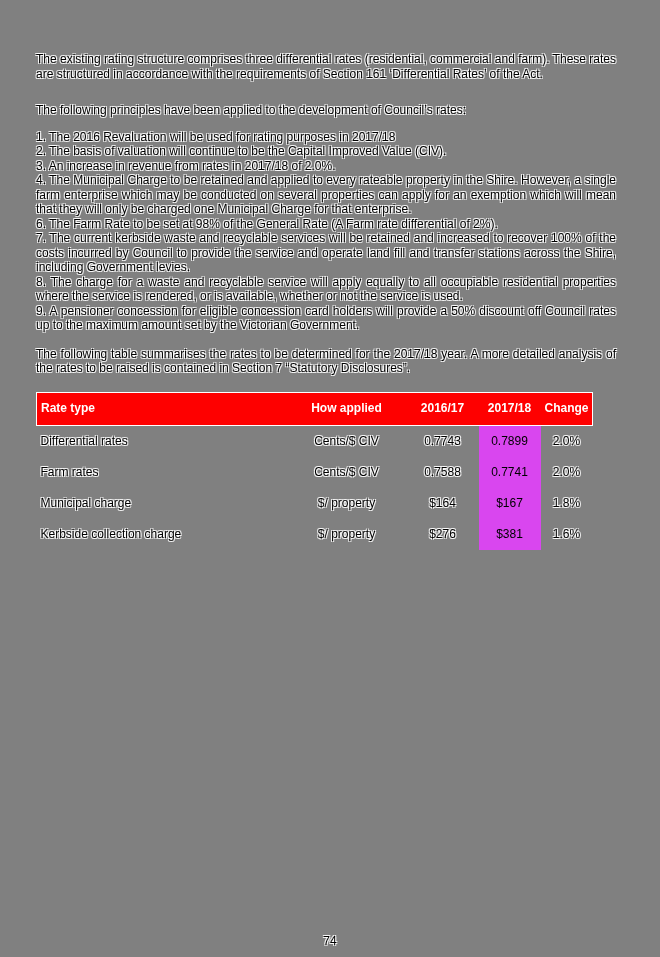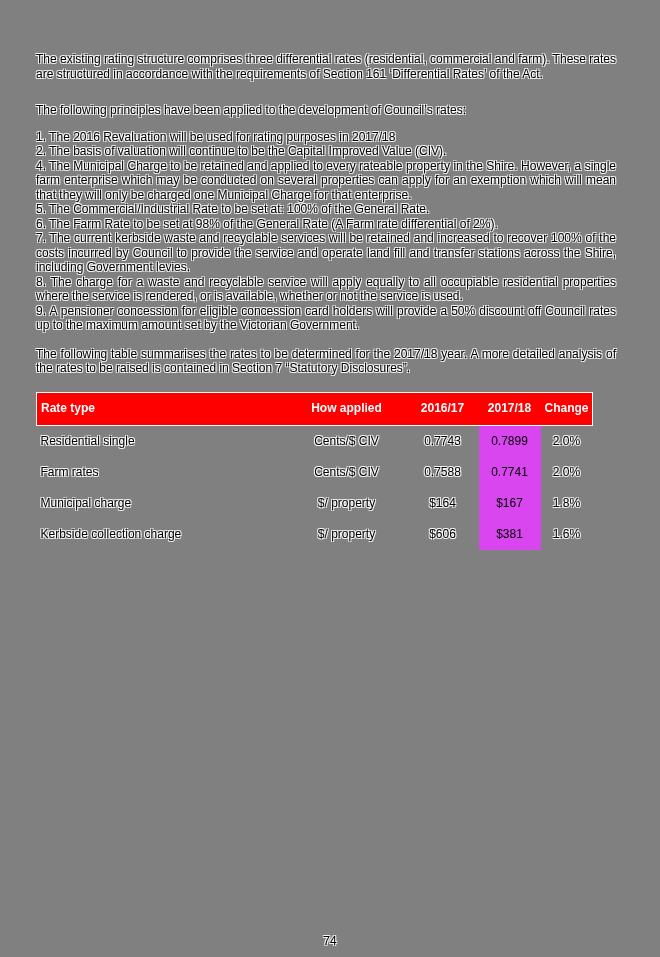--- a/index.html
+++ b/index.html
@@ -91,22 +91,22 @@
 <div class="page">
   <div class="content">
 
     <p class="intro halo">The existing rating structure comprises three differential rates (residential, commercial and farm). These rates are structured in accordance with the requirements of Section 161 ‘Differential Rates’ of the Act.</p>
 
     <p class="lead halo">The following principles have been applied to the development of Council’s rates:</p>
 
     <div class="principles">
       <p class="halo">1. The 2016 Revaluation will be used for rating purposes in 2017/18</p>
       <p class="halo">2. The basis of valuation will continue to be the Capital Improved Value (CIV).</p>
+      <p class="halo">3. An increase in revenue from rates in 2017/18 of 2.0%.</p>
       <p class="halo">4. The Municipal Charge to be retained and applied to every rateable property in the Shire. However, a single farm enterprise which may be conducted on several properties can apply for an exemption which will mean that they will only be charged one Municipal Charge for that enterprise.</p>
-      <p class="halo">5. The Commercial/Industrial Rate to be set at: 100% of the General Rate.</p>
       <p class="halo">6. The Farm Rate to be set at 98% of the General Rate (A Farm rate differential of 2%).</p>
       <p class="halo">7. The current kerbside waste and recyclable services will be retained and increased to recover 100% of the costs incurred by Council to provide the service and operate land fill and transfer stations across the Shire, including Government levies.</p>
       <p class="halo">8. The charge for a waste and recyclable service will apply equally to all occupiable residential properties where the service is rendered, or is available, whether or not the service is used.</p>
       <p class="halo">9. A pensioner concession for eligible concession card holders will provide a 50% discount off Council rates up to the maximum amount set by the Victorian Government.</p>
     </div>
 
     <p class="table-lead halo">The following table summarises the rates to be determined for the 2017/18 year.  A more detailed analysis of the rates to be raised is contained in Section 7 “Statutory Disclosures”.</p>
 
     <table class="rates">
       <colgroup>
@@ -120,21 +120,21 @@
         <tr>
           <th class="col-l">Rate type</th>
           <th>How applied</th>
           <th>2016/17</th>
           <th>2017/18</th>
           <th>Change</th>
         </tr>
       </thead>
       <tbody>
         <tr>
-          <td class="halo col-l">Residential single</td>
+          <td class="halo col-l">Differential rates</td>
           <td class="halo">Cents/$ CIV</td>
           <td class="halo">0.7743</td>
           <td class="hl">0.7899</td>
           <td class="halo">2.0%</td>
         </tr>
         <tr>
           <td class="halo col-l">Farm rates</td>
           <td class="halo">Cents/$ CIV</td>
           <td class="halo">0.7588</td>
           <td class="hl">0.7741</td>
@@ -143,21 +143,21 @@
         <tr>
           <td class="halo col-l">Municipal charge</td>
           <td class="halo">$/ property</td>
           <td class="halo">$164</td>
           <td class="hl">$167</td>
           <td class="halo">1.8%</td>
         </tr>
         <tr>
           <td class="halo col-l">Kerbside collection charge</td>
           <td class="halo">$/ property</td>
-          <td class="halo">$606</td>
+          <td class="halo">$276</td>
           <td class="hl">$381</td>
           <td class="halo">1.6%</td>
         </tr>
       </tbody>
     </table>
 
   </div>
 
   <div class="page-num halo">74</div>
 </div>

